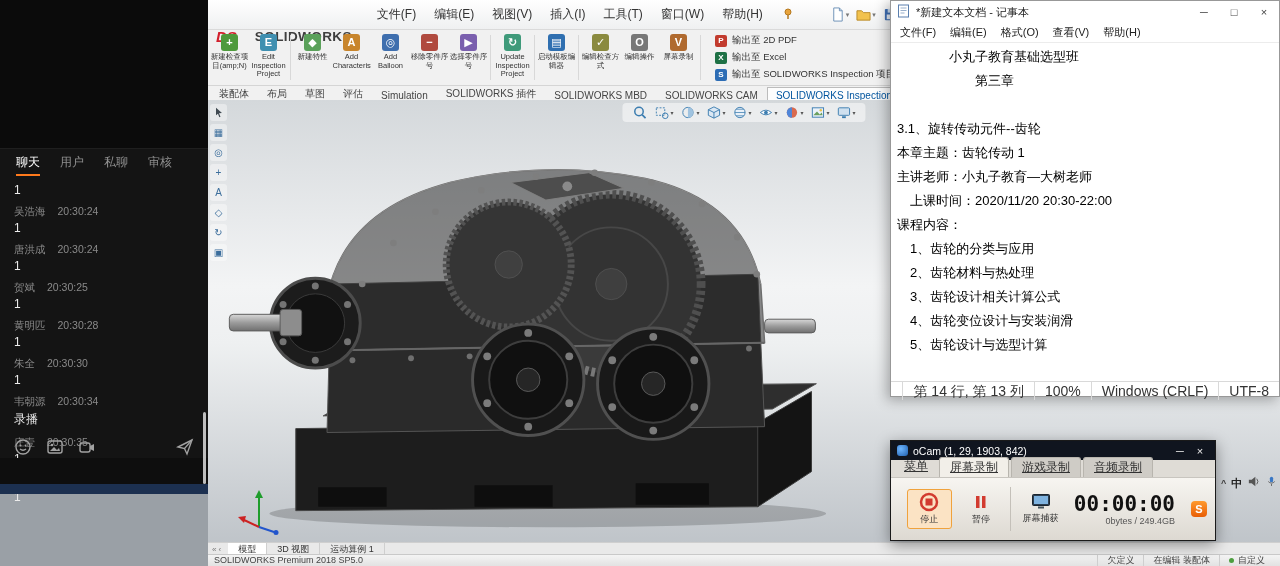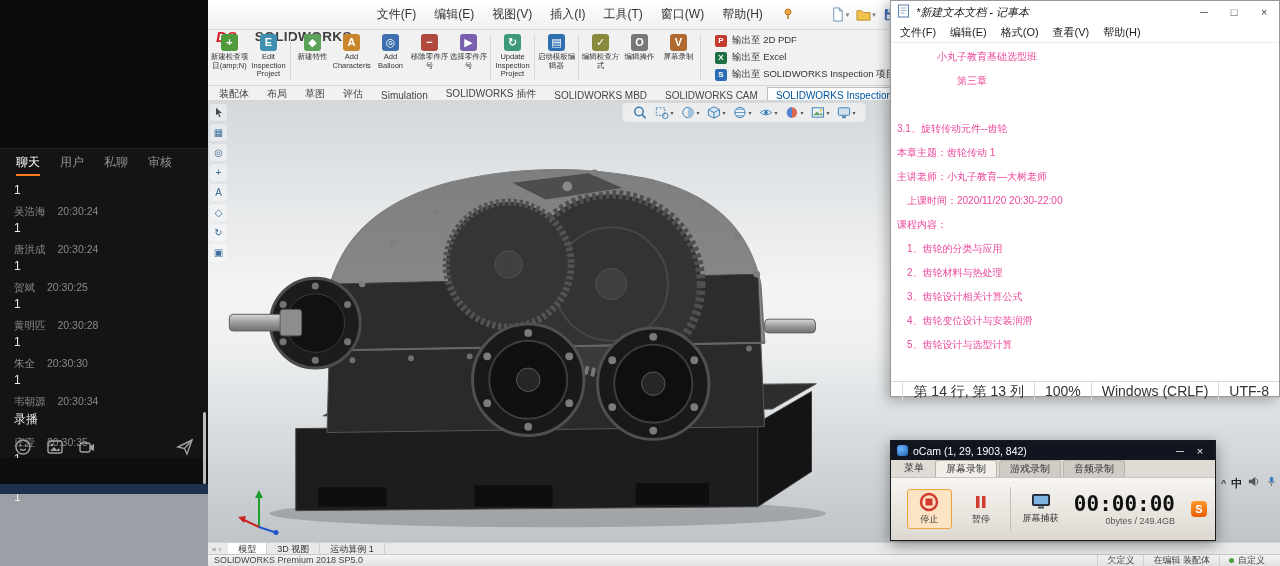--- a/index.html
+++ b/index.html
@@ -68,38 +68,38 @@
   .dtab{padding:0 10px;height:100%;display:flex;align-items:center;border-right:1px solid #cfcfcf;white-space:nowrap;cursor:default;}
   .dtab.active{background:#fff;}
 
   .sw-status{position:absolute;left:0;right:0;bottom:0;height:11px;background:linear-gradient(#f4f4f4,#e2e2e2);border-top:1px solid #c9c9c9;display:flex;align-items:center;font-size:9px;color:#444;padding:0 6px;line-height:11px;}
   .sw-status .right{margin-left:auto;display:flex;align-items:flex-end;}
   .sw-status .cell{padding:0 9px;border-left:1px solid #cfcfcf;white-space:nowrap;display:flex;align-items:center;gap:4px;}
   .dot{width:5px;height:5px;border-radius:50%;background:#4d9e3f;display:inline-block;}
 
   
   .np{position:absolute;left:890px;top:0;width:390px;height:397px;background:#fff;border:1px solid #989898;box-sizing:border-box;box-shadow:-3px 3px 12px rgba(0,0,0,.3);z-index:10;}
-  .np-title{height:22px;display:flex;align-items:center;background:#fff;font-size:11px;color:#222;padding-left:6px;gap:6px;font-style:italic;}
+  .np-title{height:22px;display:flex;align-items:center;background:#fff;font-size:11px;color:#222;padding-left:6px;gap:6px;}
   .np-controls{margin-left:auto;display:flex;height:100%;}
   .np-btn{width:30px;text-align:center;line-height:22px;font-size:11px;color:#444;cursor:default;}
   .np-menu{height:19px;display:flex;align-items:center;font-size:11px;color:#222;border-bottom:1px solid #ececec;padding-left:2px;}
   .np-mi{padding:0 7px;cursor:default;}
-  .np-body{height:334px;padding:2px 6px;font-size:10px;line-height:24px;color:#ec4899;overflow:hidden;}
+  .np-body{height:334px;padding:2px 6px;font-size:13px;line-height:24px;color:#000000;overflow:hidden;}
   .np-line{white-space:pre;height:24px;}
   .np-status{height:18px;border-top:1px solid #d9d9d9;display:flex;font-size:14px;color:#333;}
   .np-status .fill{flex:1;}
   .np-status .cell{padding:0 10px;border-left:1px solid #d9d9d9;white-space:nowrap;line-height:18px;}
 
   
   .oc{position:absolute;left:890px;top:440px;width:326px;height:101px;background:#ece9e4;border:1px solid #1a1a1a;box-sizing:border-box;box-shadow:0 4px 14px rgba(0,0,0,.4);z-index:9;}
   .oc-title{height:19px;background:#10151f;color:#fff;display:flex;align-items:center;font-size:10.5px;padding:0 6px;gap:5px;}
   .oc-ico{width:11px;height:11px;background:radial-gradient(circle at 35% 35%,#6fb7ff,#1f5fae);border-radius:3px;flex:none;}
   .oc-controls{margin-left:auto;display:flex;gap:2px;}
   .oc-cbtn{width:18px;text-align:center;font-size:11px;color:#eee;cursor:default;}
-  .oc-menubar{height:17px;background:#dfdcd6;display:flex;align-items:flex-end;font-size:10px;color:#333;border-bottom:1px solid #c8c5bf;padding-left:4px;}
+  .oc-menubar{height:17px;background:#dfdcd6;display:flex;align-items:flex-end;font-size:12px;color:#333;border-bottom:1px solid #c8c5bf;padding-left:4px;text-decoration:underline;}
   .oc-menu{padding:0 9px 2px;cursor:default;}
   .oc-tab{padding:1px 10px;background:#cfccc6;border:1px solid #b8b5ae;border-bottom:none;margin-left:2px;border-radius:3px 3px 0 0;cursor:default;}
   .oc-tab.active{background:#f2efe9;}
   .oc-body{display:flex;align-items:center;height:62px;padding:0 8px;gap:8px;background:linear-gradient(#f7f5f1,#ddd9d2);}
   .oc-btn{width:46px;display:flex;flex-direction:column;align-items:center;gap:1px;font-size:9px;color:#333;cursor:default;}
   .oc-btn.rec{border:1px solid #f0a23c;background:#fbe3c4;border-radius:3px;padding:2px 0;margin-left:8px;}
   .oc-vsep{width:1px;height:44px;background:#c4c0b9;}
   .oc-timecol{display:flex;flex-direction:column;align-items:flex-end;margin-left:4px;}
   .oc-time{font-size:21px;font-weight:700;color:#111;font-family:"DejaVu Sans Mono","Liberation Mono",monospace;}
   .oc-size{font-size:9px;color:#555;}

